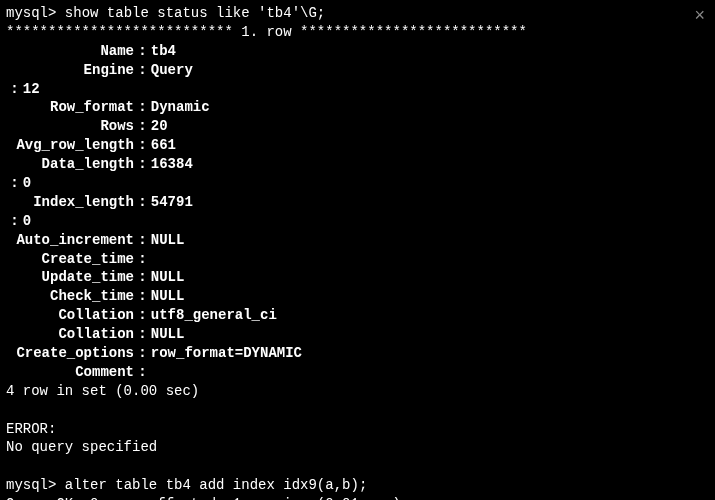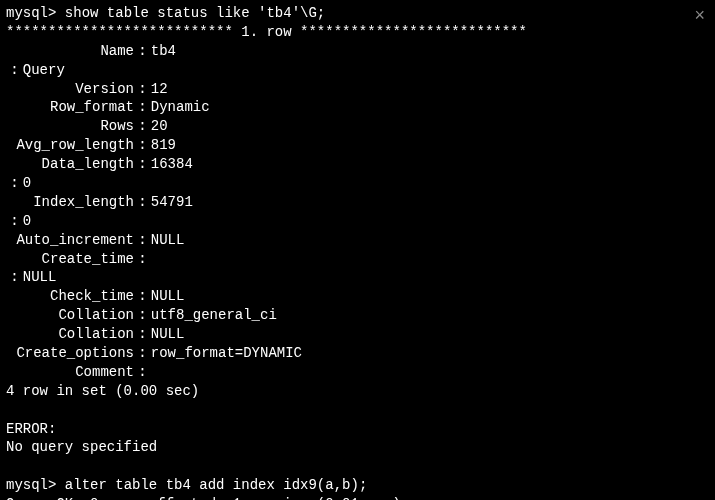--- a/index.html
+++ b/index.html
@@ -9,21 +9,21 @@
       font-family: "Courier New", Courier, monospace;
       font-size: 14px;
       line-height: 1.35;
       padding: 4px 6px;
       width: 715px;
       height: 500px;
       overflow: hidden;
       position: relative;
     }
     .line { white-space: pre; }
-    .kv { display: flex; }
+    .kv { display: flex; font-weight: bold; }
     .kv .k { display: inline-block; width: 128px; text-align: right; }
     .kv .sep { display: inline-block; padding: 0 0.5ch; }
     .close {
       position: absolute;
       top: 6px;
       right: 10px;
       color: #888;
       font-size: 18px;
       line-height: 1;
       cursor: pointer;
@@ -34,32 +34,32 @@
 <body>
 
 <span class="close">×</span>
 
 <div class="line"><span>mysql&gt;</span> <span>show table status like 'tb4'\G;</span></div>
 
 <div class="line"><span>***************************</span><span> 1. row </span><span>***************************</span></div>
 
 <div id="fields">
     <div class="kv line"><span class="k">Name</span><span class="sep">:</span><span>tb4</span></div>
-    <div class="kv line"><span class="sep">:</span><span>Query</span></div>
-    <div class="kv line"><span class="k">Version</span><span class="sep">:</span><span>12</span></div>
+    <div class="kv line"><span class="k">Engine</span><span class="sep">:</span><span>Query</span></div>
+    <div class="kv line"><span class="sep">:</span><span>12</span></div>
     <div class="kv line"><span class="k">Row_format</span><span class="sep">:</span><span>Dynamic</span></div>
     <div class="kv line"><span class="k">Rows</span><span class="sep">:</span><span>20</span></div>
-    <div class="kv line"><span class="k">Avg_row_length</span><span class="sep">:</span><span>819</span></div>
+    <div class="kv line"><span class="k">Avg_row_length</span><span class="sep">:</span><span>661</span></div>
     <div class="kv line"><span class="k">Data_length</span><span class="sep">:</span><span>16384</span></div>
     <div class="kv line"><span class="sep">:</span><span>0</span></div>
     <div class="kv line"><span class="k">Index_length</span><span class="sep">:</span><span>54791</span></div>
     <div class="kv line"><span class="sep">:</span><span>0</span></div>
     <div class="kv line"><span class="k">Auto_increment</span><span class="sep">:</span><span>NULL</span></div>
     <div class="kv line"><span class="k">Create_time</span><span class="sep">:</span></div>
-    <div class="kv line"><span class="sep">:</span><span>NULL</span></div>
+    <div class="kv line"><span class="k">Update_time</span><span class="sep">:</span><span>NULL</span></div>
     <div class="kv line"><span class="k">Check_time</span><span class="sep">:</span><span>NULL</span></div>
     <div class="kv line"><span class="k">Collation</span><span class="sep">:</span><span>utf8_general_ci</span></div>
     <div class="kv line"><span class="k">Collation</span><span class="sep">:</span><span>NULL</span></div>
     <div class="kv line"><span class="k">Create_options</span><span class="sep">:</span><span>row_format=DYNAMIC</span></div>
     <div class="kv line"><span class="k">Comment</span><span class="sep">:</span><span></span></div>
   </div>
 
 <div class="line">4 row in set (0.00 sec)</div>
 <div class="line">&nbsp;</div>
 <div class="line">ERROR:</div>

